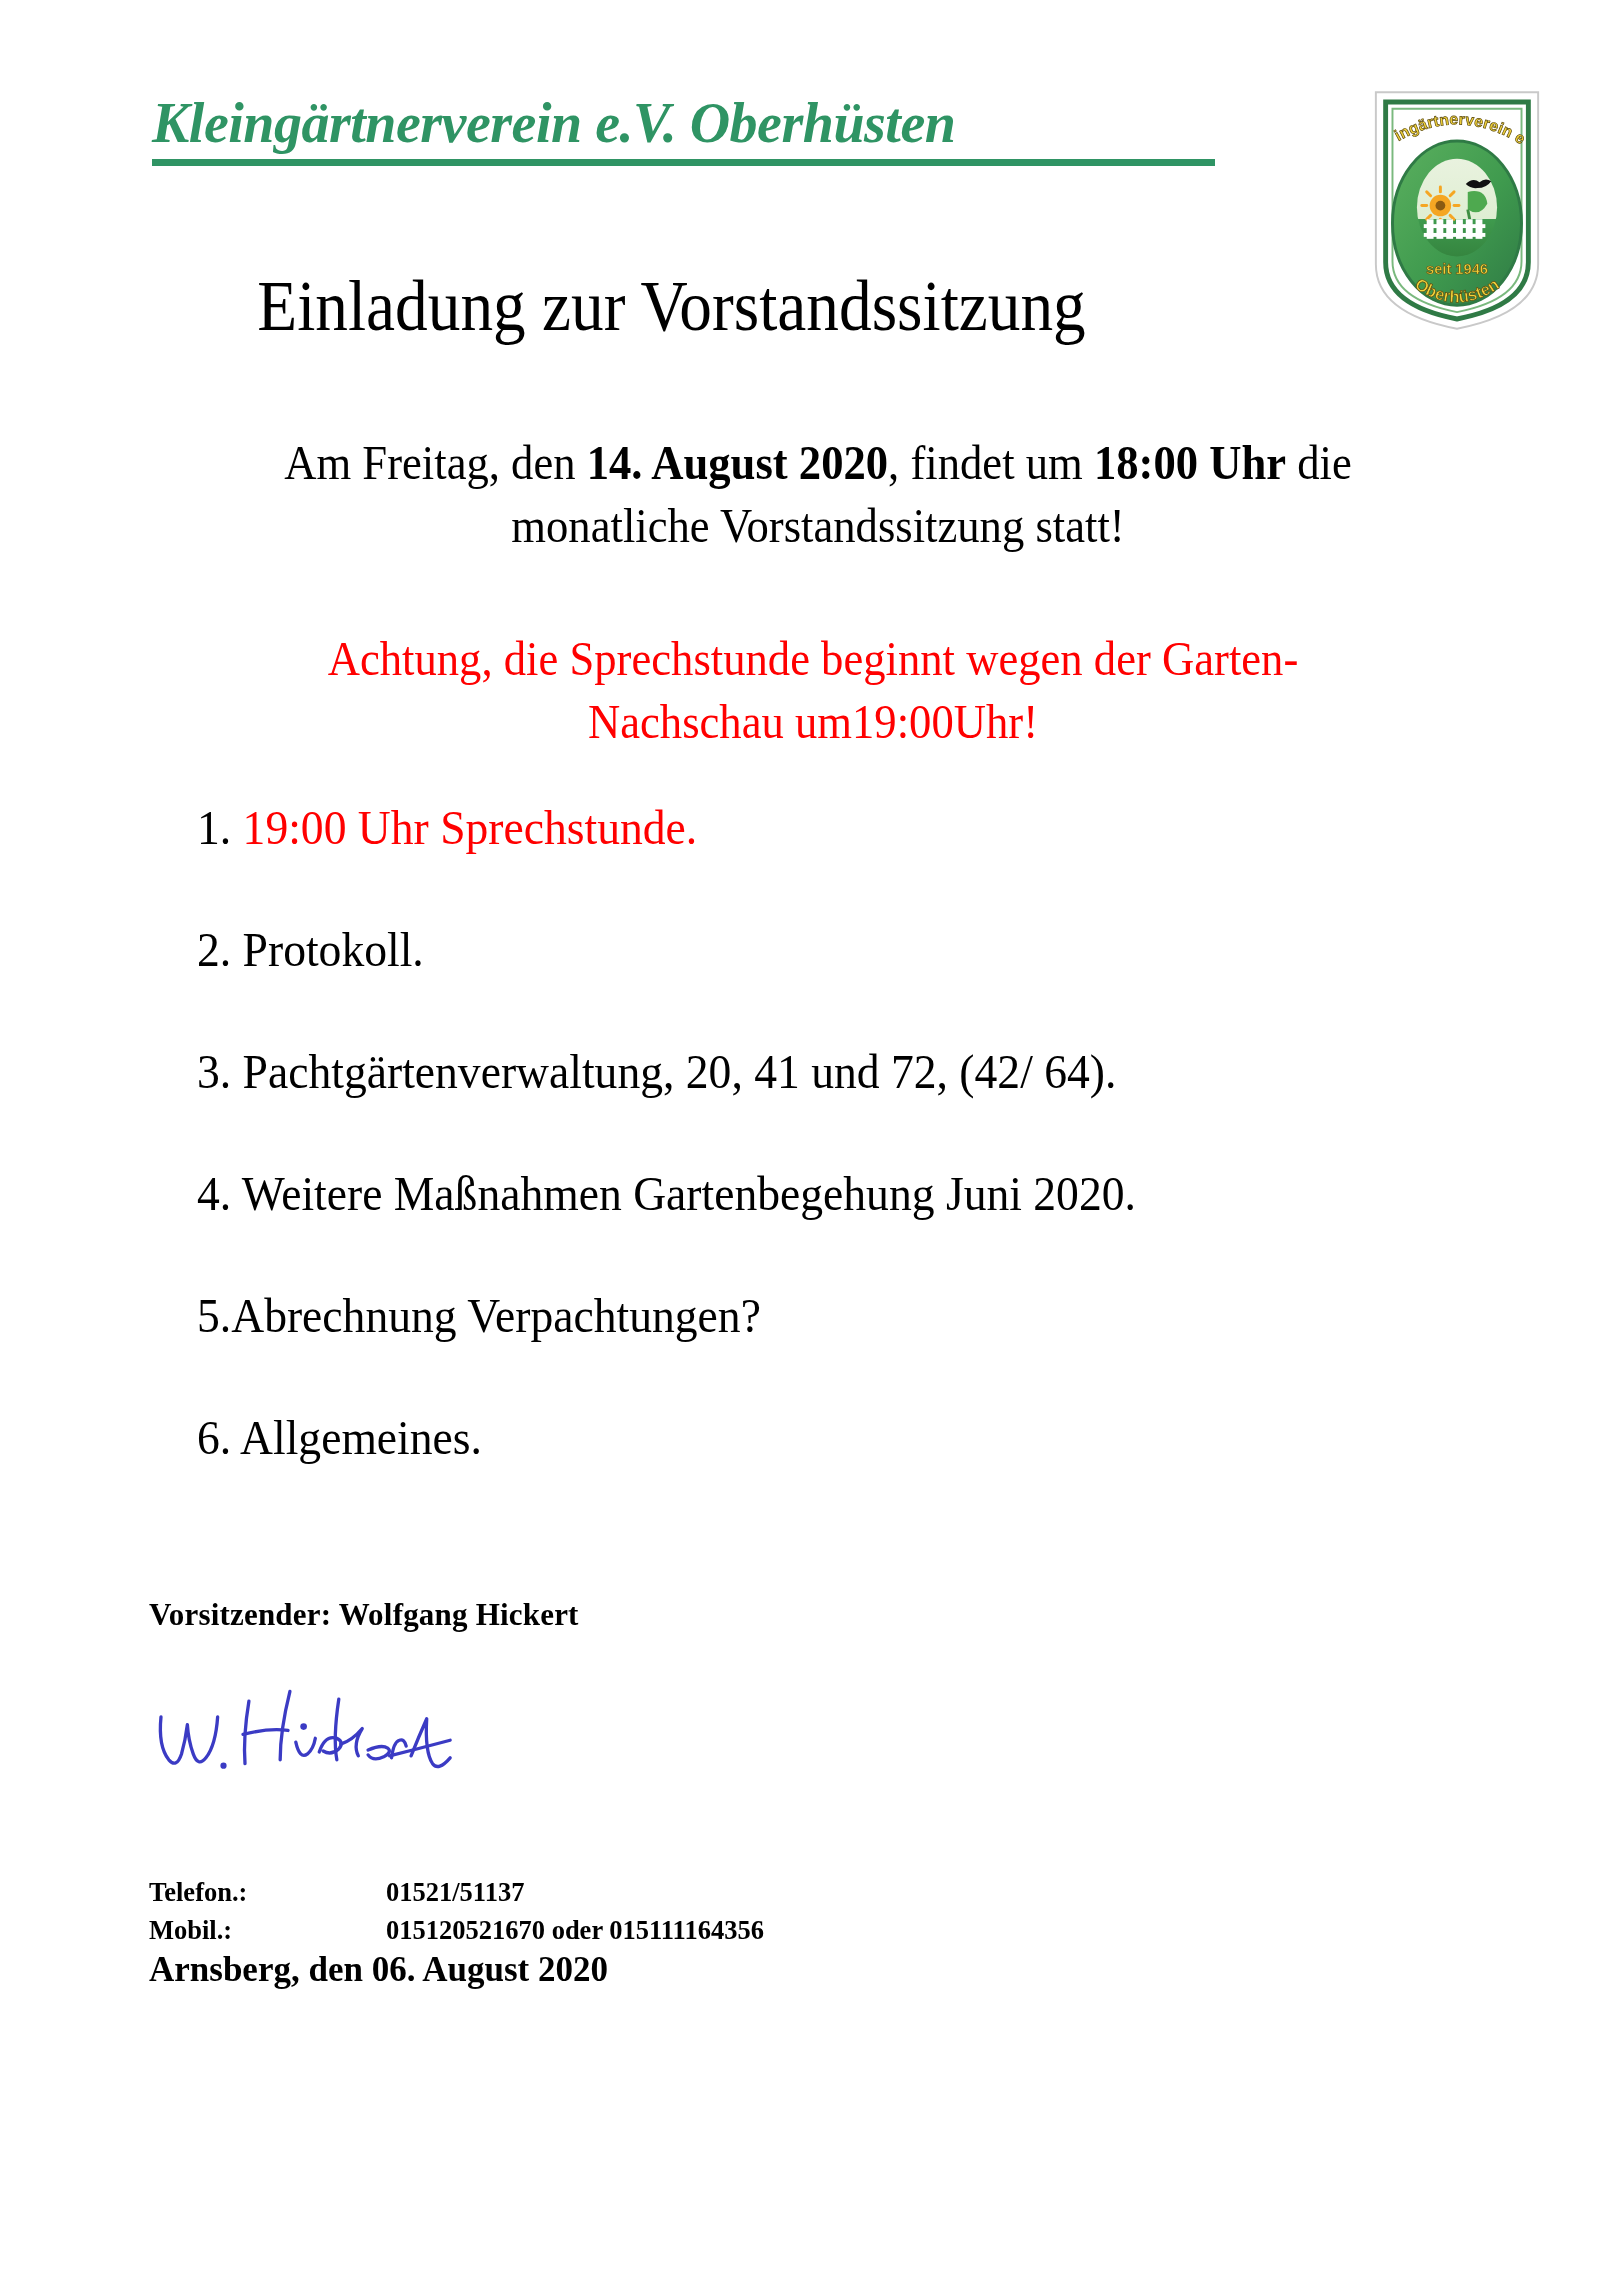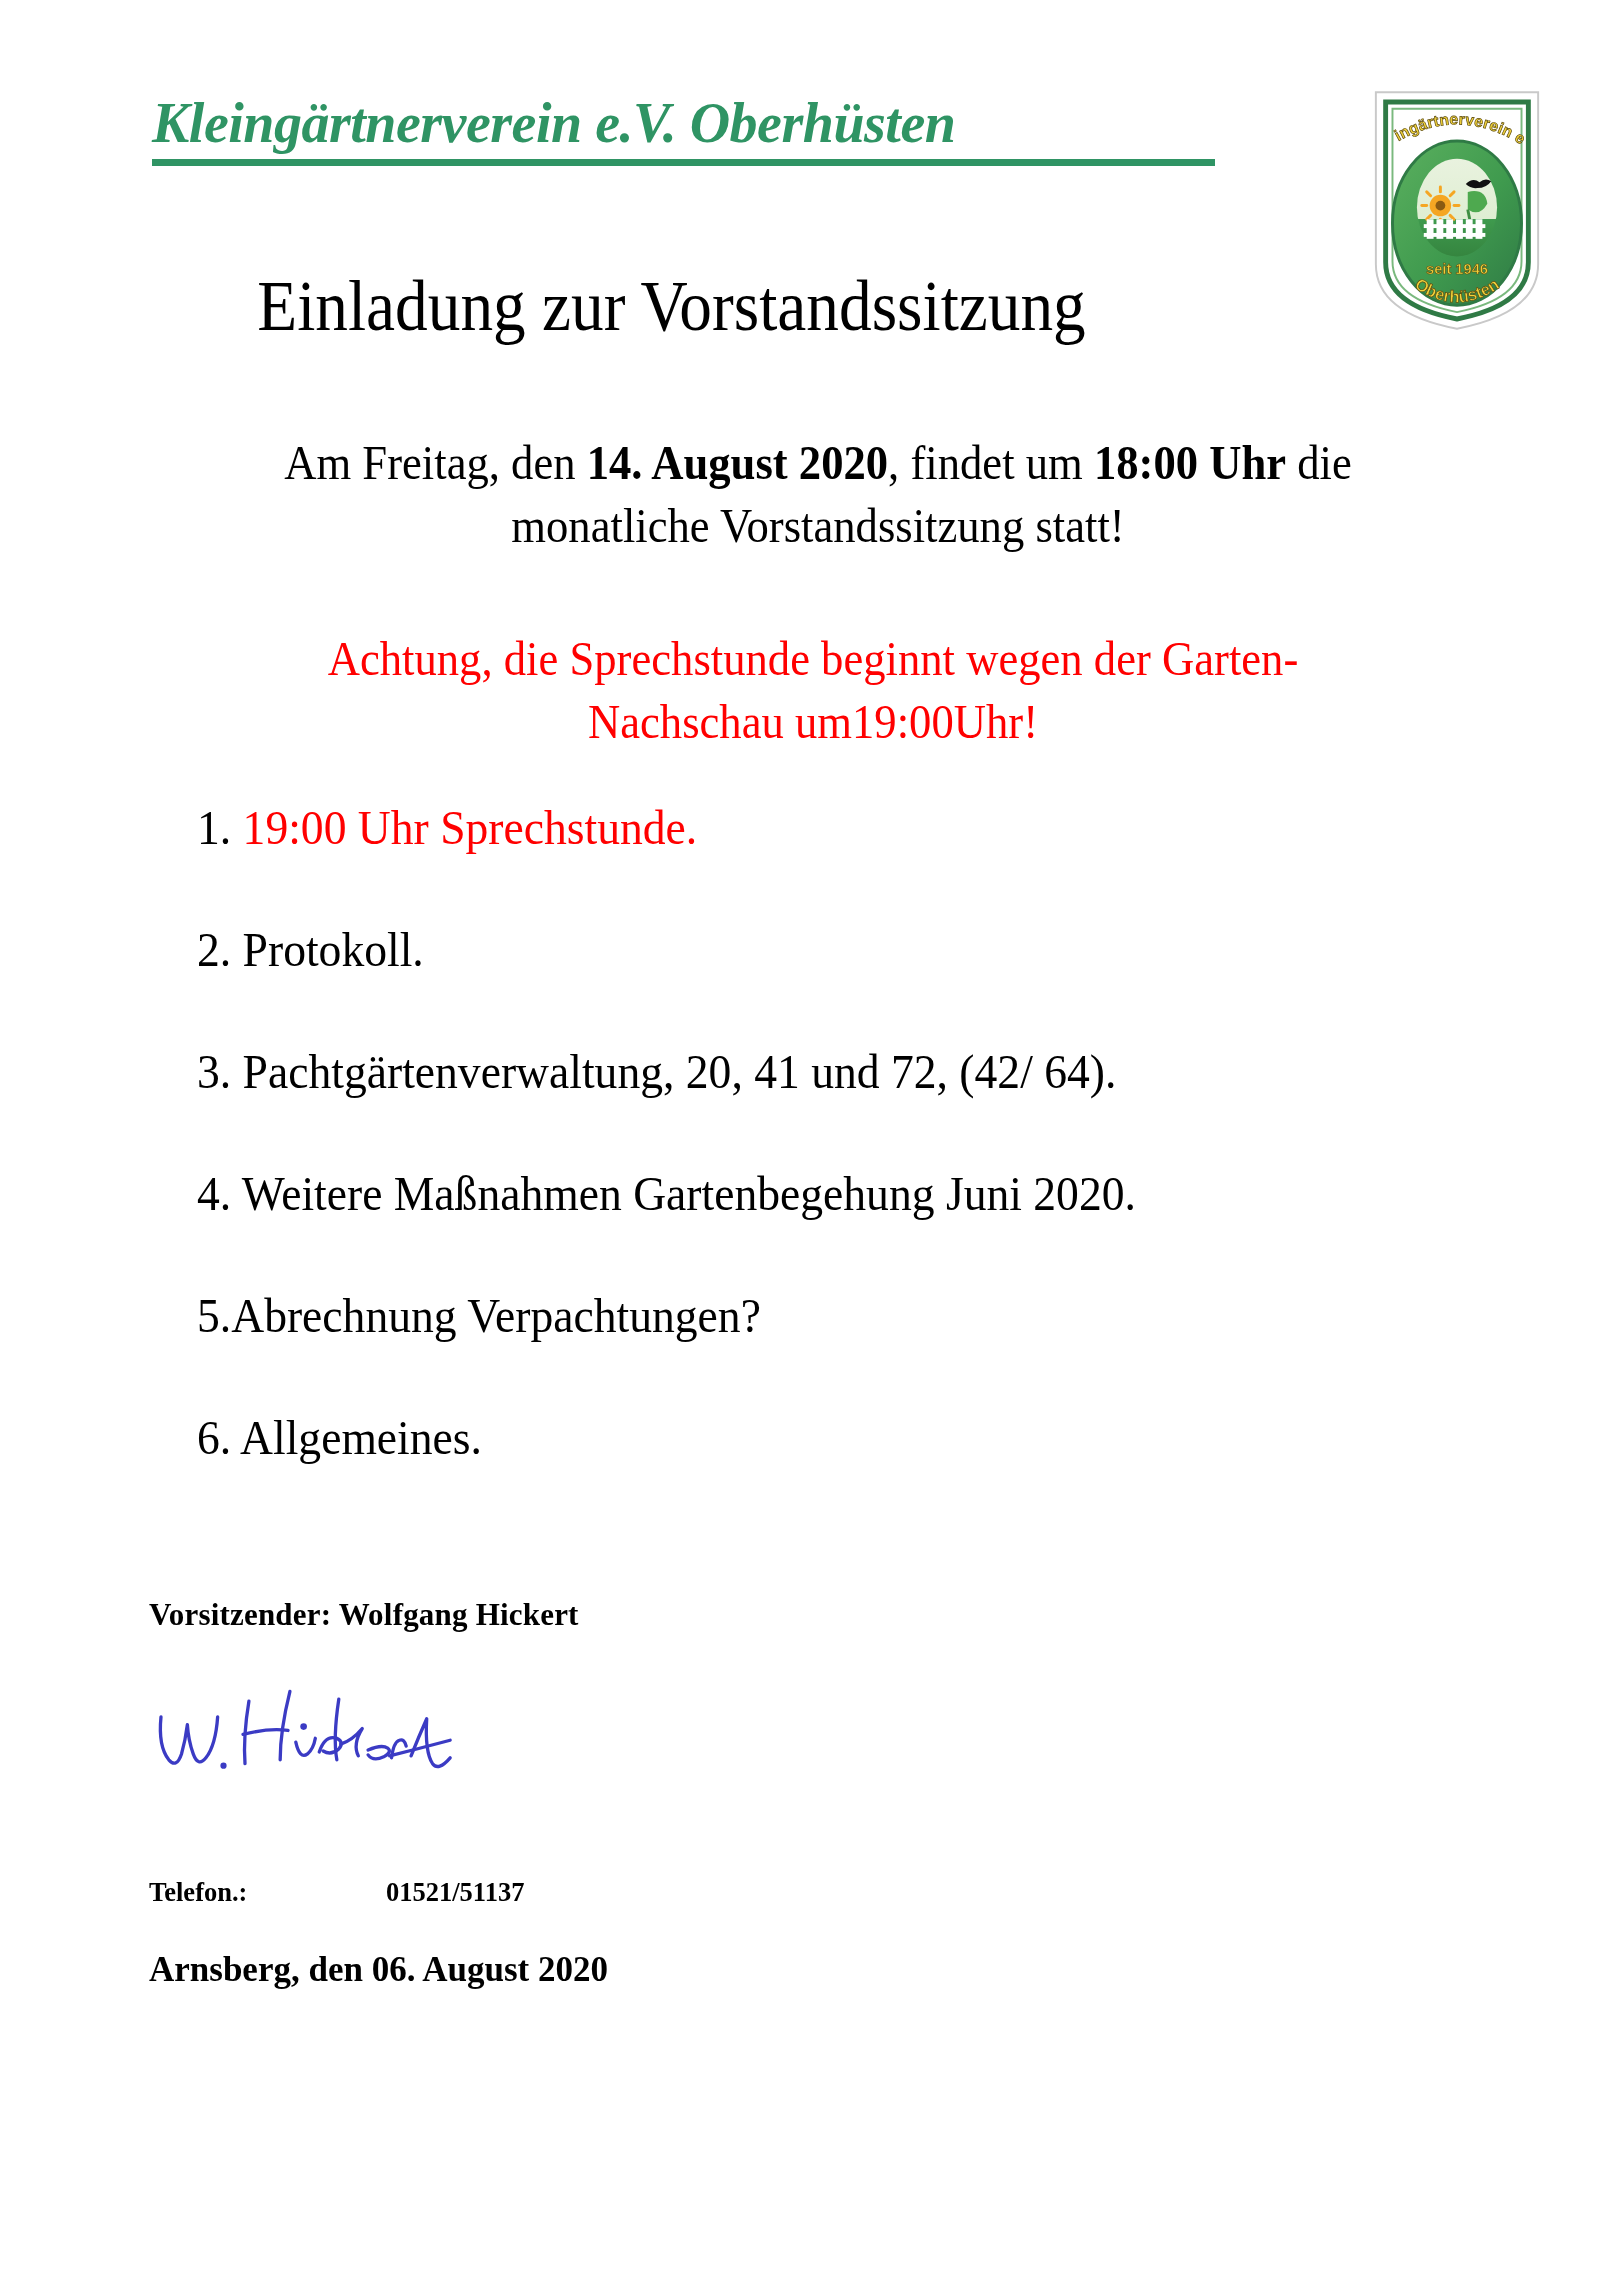--- a/index.html
+++ b/index.html
@@ -282,18 +282,22 @@
         <path d="M248 92 q32 -8 62 -16"></path>
       </g>
     </svg>
   </div>
 
   <div class="contact">
     <div class="contact-row">
       <span class="contact-label">Telefon.:</span>
       <span class="contact-value">01521/51137</span>
     </div>
+    <div class="contact-row">
+      <span class="contact-label">Mobil.:</span>
+      <span class="contact-value">015120521670 oder 015111164356</span>
+    </div>
   </div>
 
   <div class="place-date">Arnsberg, den 06. August 2020</div>
 
 </div>
 
 
 </body></html>

